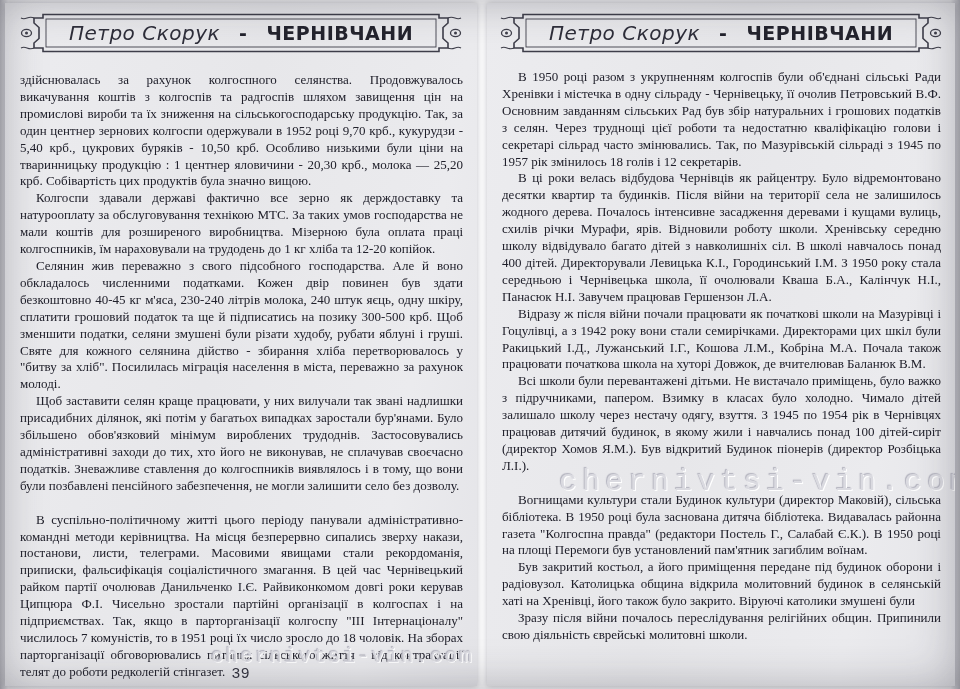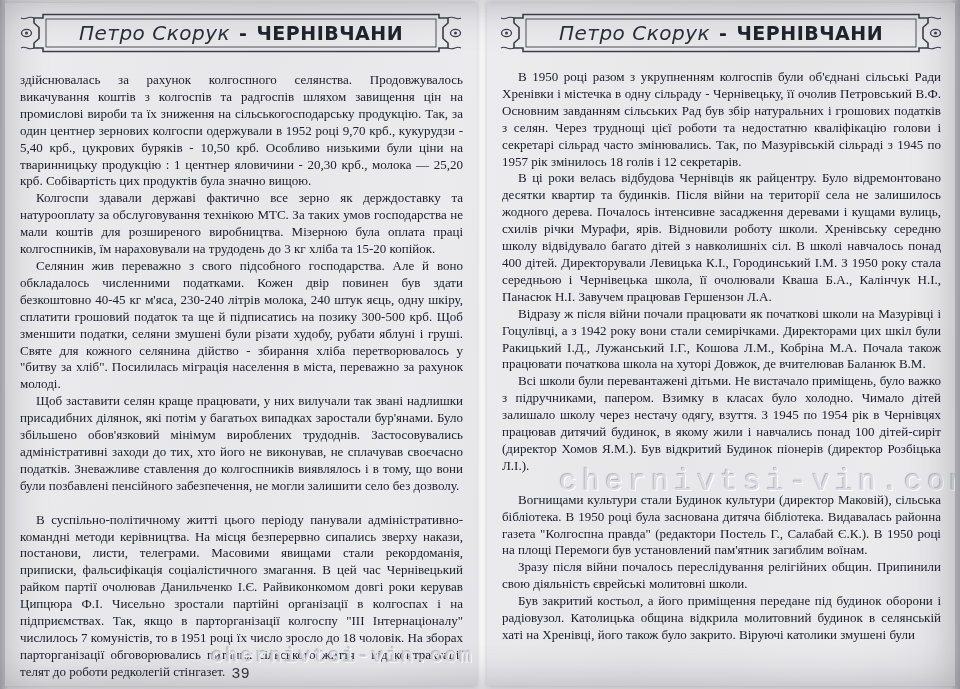--- a/index.html
+++ b/index.html
@@ -16,21 +16,21 @@
     box-shadow:0 0 6px rgba(60,60,72,.30);
     overflow:hidden;
   }
   #left-page  { left:5px;   width:472px; }
   #right-page { left:487px; width:468px; }
 
   .banner { position:relative; width:444px; height:46px; margin:7px auto 0; }
   .banner svg { position:absolute; left:0; top:0; width:100%; height:100%; }
   .banner-text {
     position:absolute; left:0; top:0; right:0; bottom:0;
-    display:flex; align-items:center; justify-content:center; gap:9px;
+    display:flex; align-items:center; justify-content:center; gap:19px;
   }
   .title-script {
     font-family:"DejaVu Sans", sans-serif; font-style:italic;
     font-size:20px; color:#2e2e3a; letter-spacing:.5px;
   }
   .title-sep, .title-caps {
     font-family:"DejaVu Sans", sans-serif; font-weight:bold;
     font-size:19px; color:#23232d; letter-spacing:.5px;
   }
 
@@ -90,21 +90,21 @@
     </svg>
     <div class="banner-text">
       <span class="title-script">Петро Скорук</span>
       <span class="title-sep">-</span>
       <span class="title-caps">ЧЕРНІВЧАНИ</span>
     </div>
   </div>
 
   <div class="page-body">
     <p class="continuation">здійснювалась за рахунок колгоспного селянства. Продовжувалось викачування коштів з колгоспів та радгоспів шляхом завищення цін на промислові вироби та їх зниження на сільськогосподарську продукцію. Так, за один центнер зернових колгоспи одержували в 1952 році 9,70 крб., кукурудзи - 5,40 крб., цукрових буряків - 10,50 крб. Особливо низькими були ціни на тваринницьку продукцію : 1 центнер яловичини - 20,30 крб., молока — 25,20 крб. Собівартість цих продуктів була значно вищою.</p>
-    <p>Колгоспи здавали державі фактично все зерно як держдоставку та натурооплату за обслуговування технікою МТС. За таких умов господарства не мали коштів для розширеного виробництва. Мізерною була оплата праці колгоспників, їм нараховували на трудодень до 3 кг хліба та 15-20 копійок.</p>
+    <p>Колгоспи здавали державі фактично все зерно як держдоставку та натурооплату за обслуговування технікою МТС. За таких умов господарства не мали коштів для розширеного виробництва. Мізерною була оплата праці колгоспників, їм нараховували на трудодень до 1 кг хліба та 12-20 копійок.</p>
     <p>Селянин жив переважно з свого підсобного господарства. Але й воно обкладалось численними податками. Кожен двір повинен був здати безкоштовно 40-45 кг м'яса, 230-240 літрів молока, 240 штук яєць, одну шкіру, сплатити грошовий податок та ще й підписатись на позику 300-500 крб. Щоб зменшити податки, селяни змушені були різати худобу, рубати яблуні і груші. Святе для кожного селянина дійство - збирання хліба перетворювалось у "битву за хліб". Посилилась міграція населення в міста, переважно за рахунок молоді.</p>
     <p>Щоб заставити селян краще працювати, у них вилучали так звані надлишки присадибних ділянок, які потім у багатьох випадках заростали бур'янами. Було збільшено обов'язковий мінімум вироблених трудоднів. Застосовувались адміністративні заходи до тих, хто його не виконував, не сплачував своєчасно податків. Зневажливе ставлення до колгоспників виявлялось і в тому, що вони були позбавлені пенсійного забезпечення, не могли залишити село без дозволу.</p>
     <p class="spaced">В суспільно-політичному житті цього періоду панували адміністративно-командні методи керівництва. На місця безперервно сипались зверху накази, постанови, листи, телеграми. Масовими явищами стали рекордоманія, приписки, фальсифікація соціалістичного змагання. В цей час Чернівецький райком партії очолював Данильченко І.Є. Райвиконкомом довгі роки керував Ципцюра Ф.І. Чисельно зростали партійні організації в колгоспах і на підприємствах. Так, якщо в парторганізації колгоспу "ІІІ Інтернаціоналу" числилось 7 комуністів, то в 1951 році їх число зросло до 18 чоловік. На зборах парторганізації обговорювались питання сільського життя - від контрактації телят до роботи редколегій стінгазет.</p>
   </div>
 
   <div class="watermark">chernivtsi-vin.com</div>
   <div class="page-number">39</div>
 </div>
 
 <div class="page" id="right-page">
@@ -130,20 +130,20 @@
       <span class="title-caps">ЧЕРНІВЧАНИ</span>
     </div>
   </div>
 
   <div class="page-body">
     <p>В 1950 році разом з укрупненням колгоспів були об'єднані сільські Ради Хренівки і містечка в одну сільраду - Чернівецьку, її очолив Петровський В.Ф. Основним завданням сільських Рад був збір натуральних і грошових податків з селян. Через труднощі цієї роботи та недостатню кваліфікацію голови і секретарі сільрад часто змінювались. Так, по Мазурівській сільраді з 1945 по 1957 рік змінилось 18 голів і 12 секретарів.</p>
     <p>В ці роки велась відбудова Чернівців як райцентру. Було відремонтовано десятки квартир та будинків. Після війни на території села не залишилось жодного дерева. Почалось інтенсивне засадження деревами і кущами вулиць, схилів річки Мурафи, ярів. Відновили роботу школи. Хренівську середню школу відвідувало багато дітей з навколишніх сіл. В школі навчалось понад 400 дітей. Директорували Левицька К.І., Городинський І.М. З 1950 року стала середньою і Чернівецька школа, її очолювали Кваша Б.А., Калінчук Н.І., Панасюк Н.І. Завучем працював Гершензон Л.А.</p>
     <p>Відразу ж після війни почали працювати як початкові школи на Мазурівці і Гоцулівці, а з 1942 року вони стали семирічками. Директорами цих шкіл були Ракицький І.Д., Лужанський І.Г., Кошова Л.М., Кобріна М.А. Почала також працювати початкова школа на хуторі Довжок, де вчителював Баланюк В.М.</p>
     <p>Всі школи були перевантажені дітьми. Не вистачало приміщень, було важко з підручниками, папером. Взимку в класах було холодно. Чимало дітей залишало школу через нестачу одягу, взуття. З 1945 по 1954 рік в Чернівцях працював дитячий будинок, в якому жили і навчались понад 100 дітей-сиріт (директор Хомов Я.М.). Був відкритий Будинок піонерів (директор Розбіцька Л.І.).</p>
     <p class="spaced">Вогнищами культури стали Будинок культури (директор Маковій), сільська бібліотека. В 1950 році була заснована дитяча бібліотека. Видавалась районна газета "Колгоспна правда" (редактори Постель Г., Салабай Є.К.). В 1950 році на площі Перемоги був установлений пам'ятник загиблим воїнам.</p>
+    <p>Був закритий костьол, а його приміщення передане під будинок оборони і радіовузол. Католицька община відкрила молитовний будинок в селянській хаті на Хренівці, його також було закрито. Віруючі католики змушені були</p>
     <p>Зразу після війни почалось переслідування релігійних общин. Припинили свою діяльність єврейські молитовні школи.</p>
-    <p>Був закритий костьол, а його приміщення передане під будинок оборони і радіовузол. Католицька община відкрила молитовний будинок в селянській хаті на Хренівці, його також було закрито. Віруючі католики змушені були</p>
   </div>
 
   <div class="watermark">chernivtsi-vin.com</div>
 </div>
 
 <div class="vignette"></div>
 
 </body></html>

